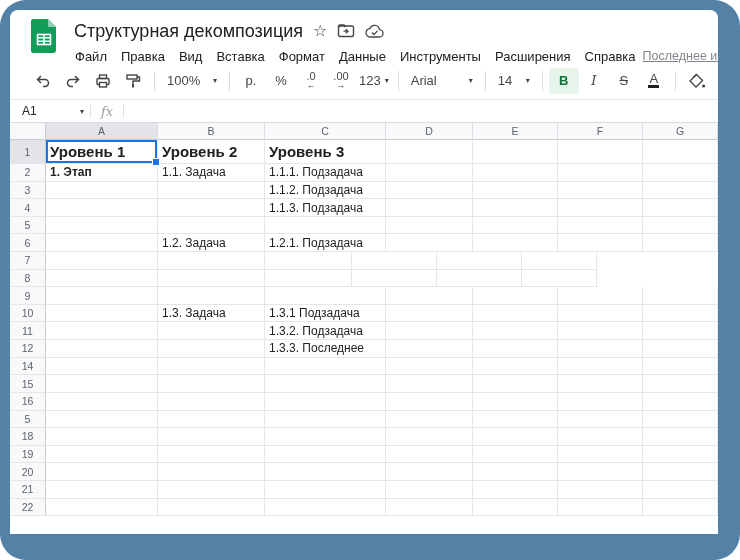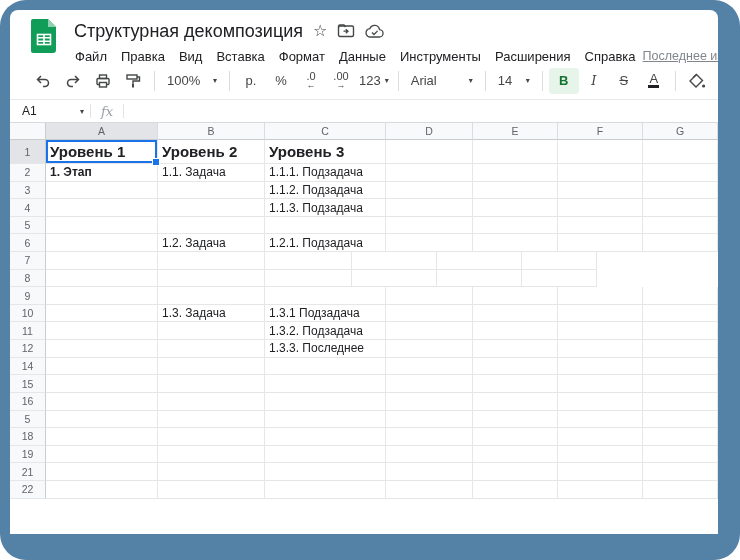--- a/index.html
+++ b/index.html
@@ -386,20 +386,30 @@
           <div class="g-rownum">19</div>
           <div class="g-cell" style="width: 112px;"></div>
           <div class="g-cell" style="width: 107px;"></div>
           <div class="g-cell" style="width: 121px;"></div>
           <div class="g-cell" style="width: 87px;"></div>
           <div class="g-cell" style="width: 85px;"></div>
           <div class="g-cell" style="width: 85px;"></div>
           <div class="g-cell" style="width: 75px;"></div>
         </div>
         <div class="g-row" style="height: 17.62px;">
+          <div class="g-rownum">20</div>
+          <div class="g-cell" style="width: 112px;"></div>
+          <div class="g-cell" style="width: 107px;"></div>
+          <div class="g-cell" style="width: 121px;"></div>
+          <div class="g-cell" style="width: 87px;"></div>
+          <div class="g-cell" style="width: 85px;"></div>
+          <div class="g-cell" style="width: 85px;"></div>
+          <div class="g-cell" style="width: 75px;"></div>
+        </div>
+        <div class="g-row" style="height: 17.62px;">
           <div class="g-rownum">21</div>
           <div class="g-cell" style="width: 112px;"></div>
           <div class="g-cell" style="width: 107px;"></div>
           <div class="g-cell" style="width: 121px;"></div>
           <div class="g-cell" style="width: 87px;"></div>
           <div class="g-cell" style="width: 85px;"></div>
           <div class="g-cell" style="width: 85px;"></div>
           <div class="g-cell" style="width: 75px;"></div>
         </div>
         <div class="g-row" style="height: 17.62px;">

